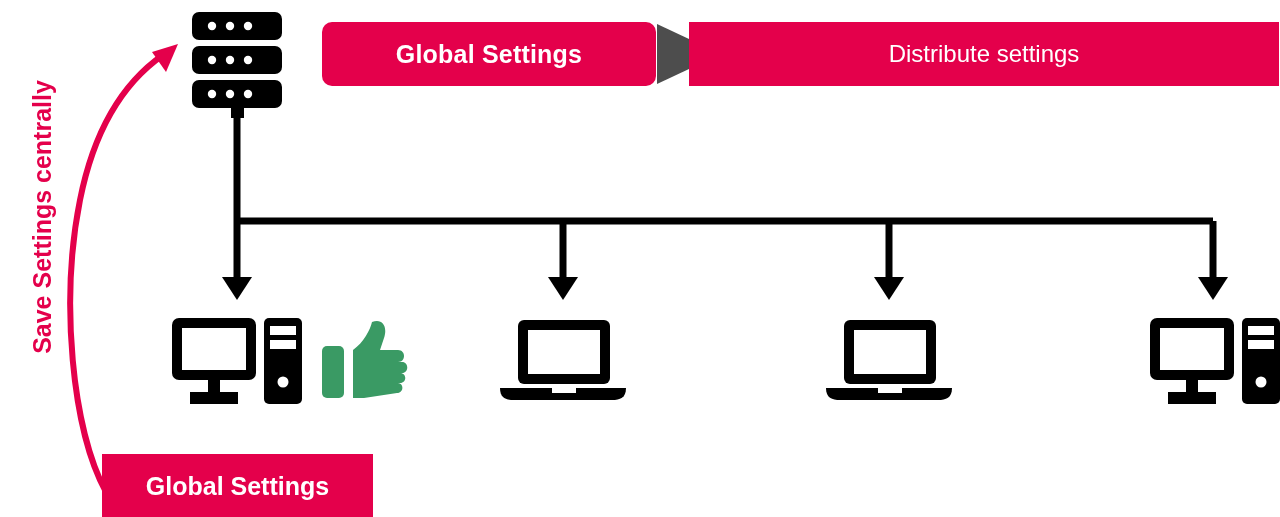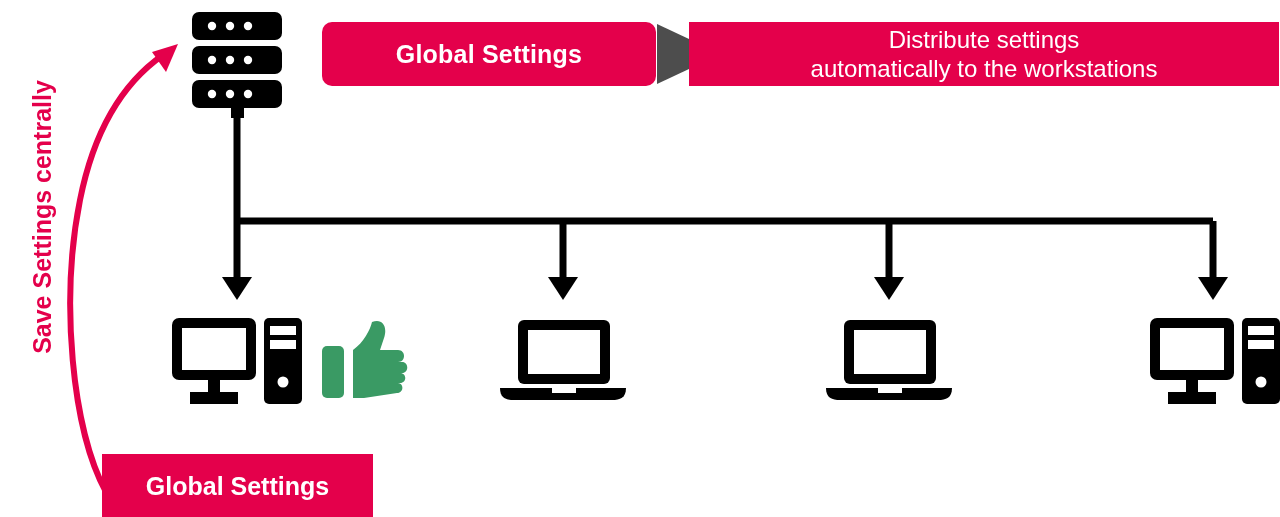--- a/index.html
+++ b/index.html
@@ -157,21 +157,20 @@
   <div class="banner" id="banner-global">
     <span>Global Settings</span>
   </div>
 
   <svg id="arrow-triangle" viewBox="0 0 72 64">
     <polygon points="5,2 5,62 69,32" fill="#4D4D4D"></polygon>
   </svg>
 
   <div class="banner" id="banner-distribute">
     <span class="ln">Distribute settings</span>
-    <span class="ln">automatically to the workstations</span>
   </div>
 
   <div class="banner" id="banner-change">
     <span>Global Settings</span>
   </div>
 
   <div id="label-save">
     <span>Save Settings centrally</span>
   </div>
 

